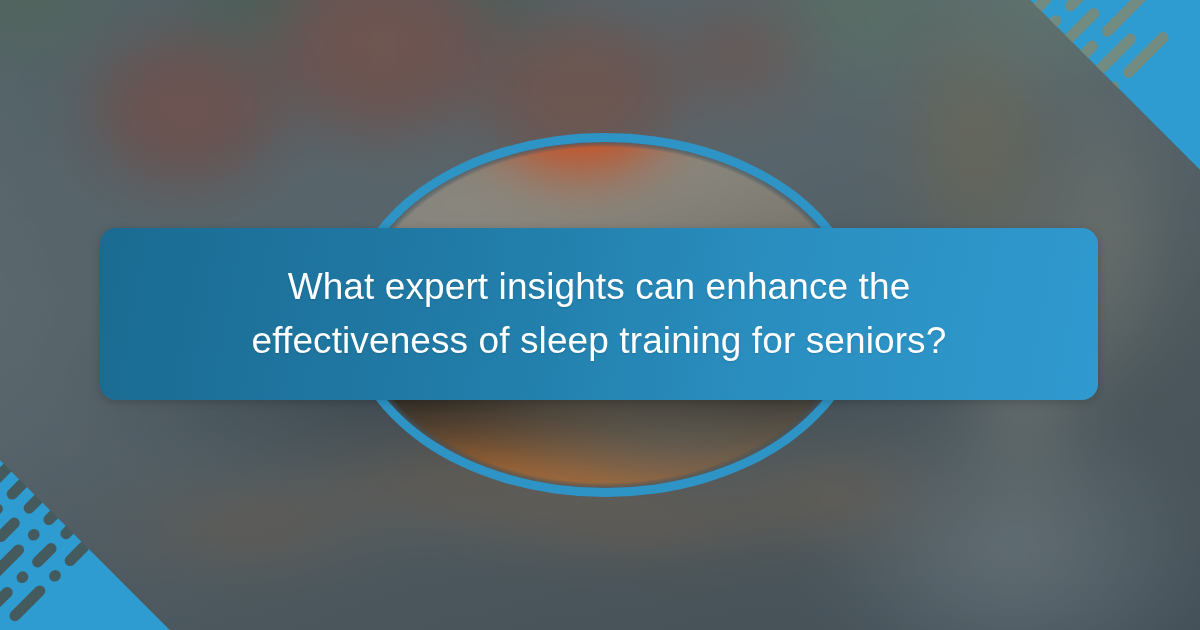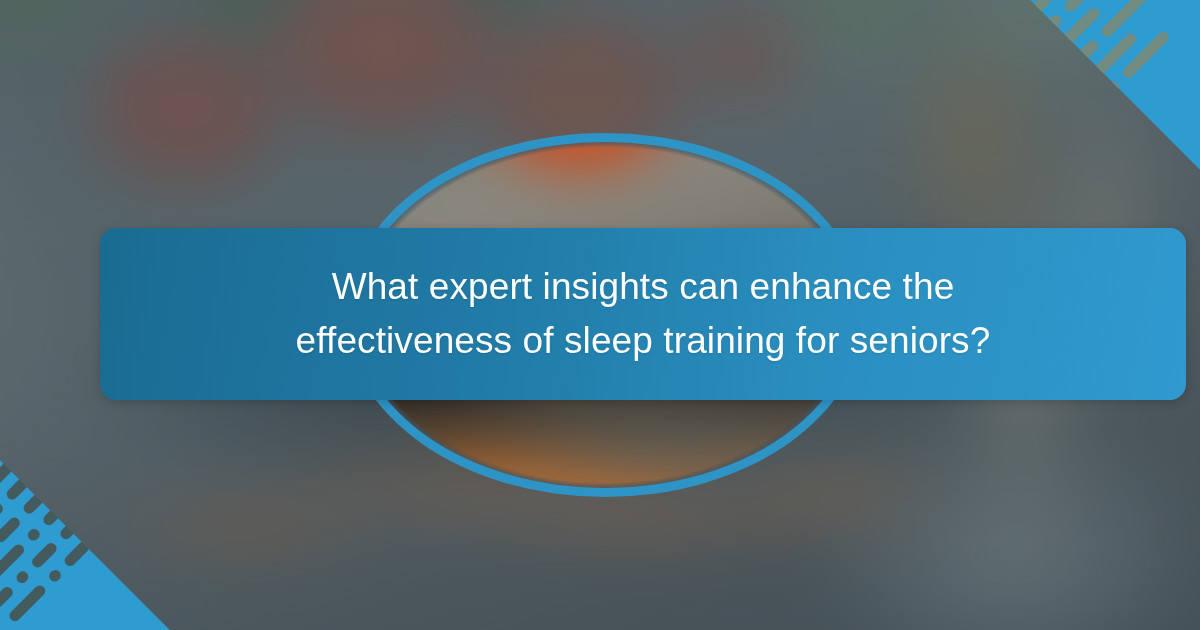--- a/index.html
+++ b/index.html
@@ -67,21 +67,21 @@
     pointer-events:none;
   }
 
   
   .corner{position:absolute;width:170px;height:170px;pointer-events:none;}
   #corner-tr{right:0;top:0;}
   #corner-bl{left:0;bottom:0;}
 
   
   #banner{
-    position:absolute;left:100px;top:228px;width:1086px;height:172px;
+    position:absolute;left:100px;top:228px;width:998px;height:172px;
     border-radius:16px;
     background:linear-gradient(100deg,#1a6b92 0%,#217ca8 38%,#2a8fc0 68%,#3099cf 100%);
     display:flex;align-items:center;justify-content:center;
     box-shadow:0 2px 10px rgba(0,0,0,.18);
   }
   #banner-title{
     margin:0;
     color:#ffffff;
     font-size:37px;
     font-weight:400;

